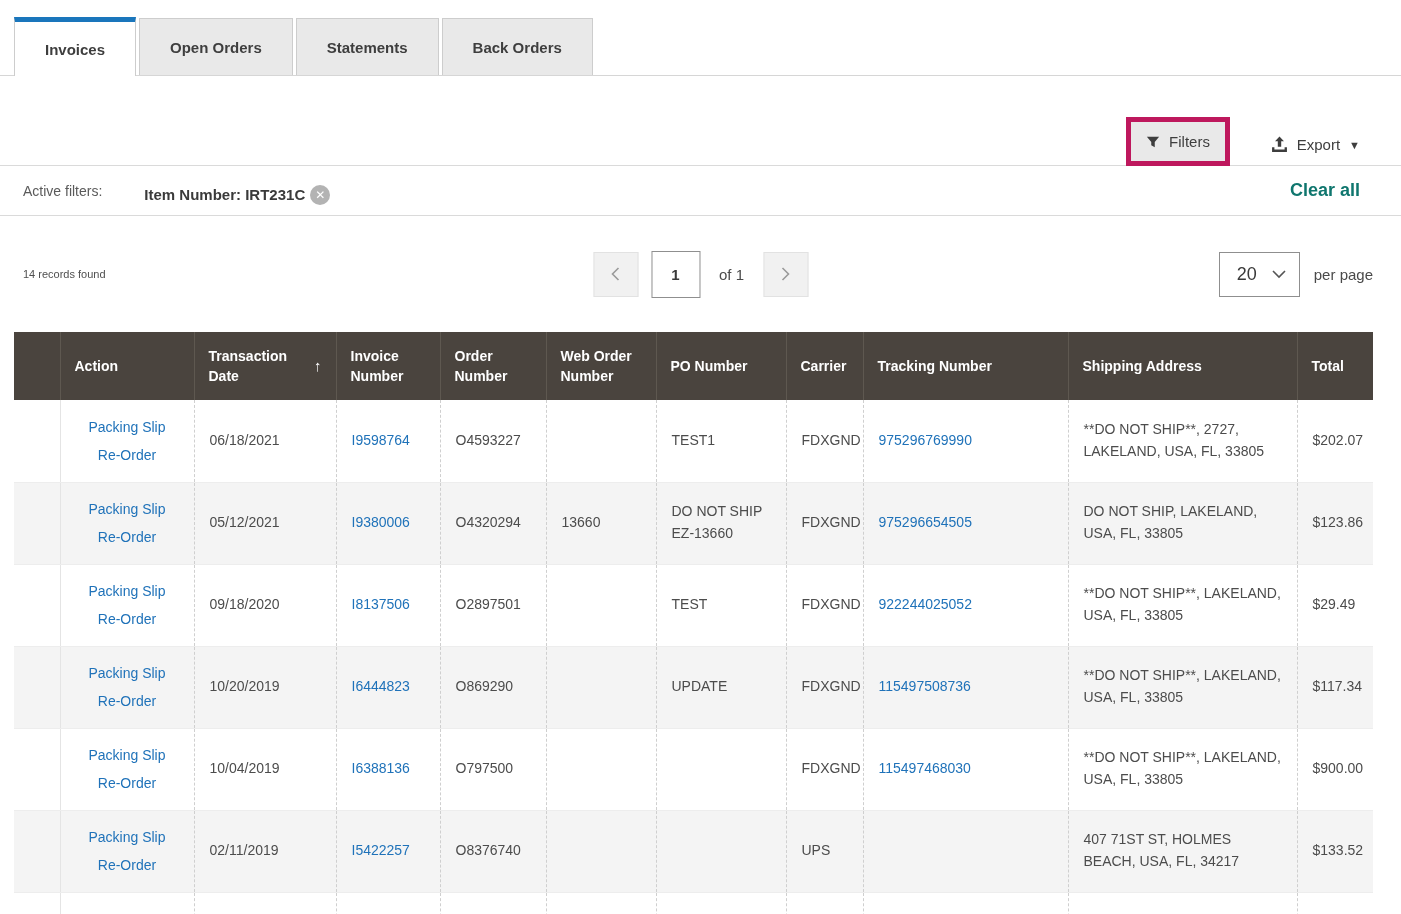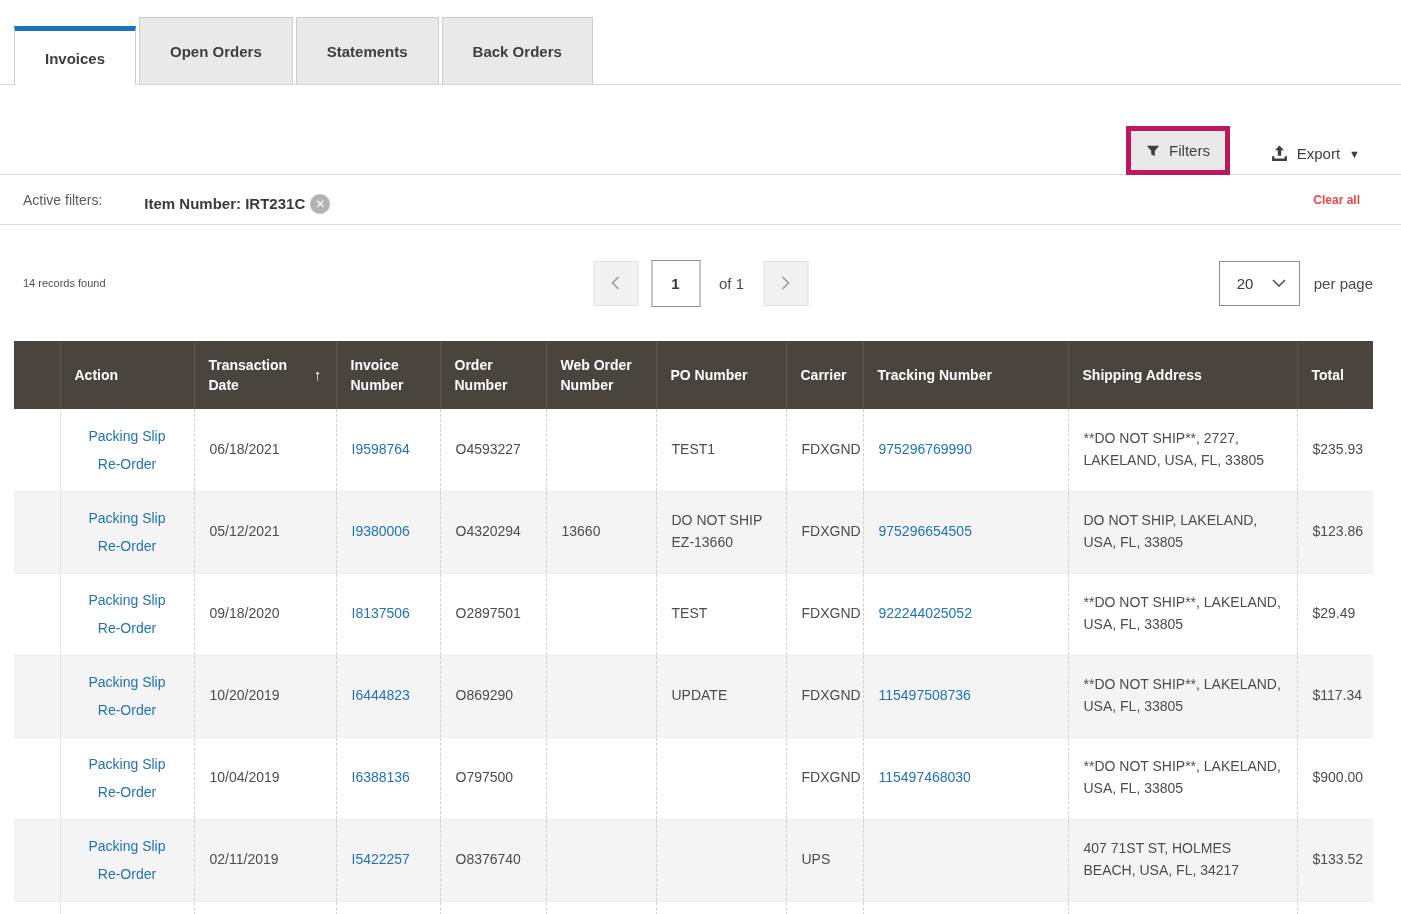--- a/index.html
+++ b/index.html
@@ -2,21 +2,21 @@
 <html><head>
 <meta charset="utf-8">
 <style>
   * { margin:0; padding:0; box-sizing:border-box; }
   html,body { width:1401px; height:914px; overflow:hidden; background:#fff;
     font-family:"Liberation Sans", sans-serif; color:#4a4a4a; }
 
   
   .tabs { display:flex; align-items:flex-end; padding:17px 0 0 14px;
     border-bottom:1px solid #d6d6d6; }
-  .tab { height:67px; background:#e9e9e9; border:1px solid #cdcdcd; border-bottom:none;
+  .tab { height:57px; background:#e9e9e9; border:1px solid #cdcdcd; border-bottom:none;
     display:flex; align-items:center; justify-content:center; padding:0 30px;
     font-size:15px; font-weight:bold; color:#3e3e3e; margin-right:3px; cursor:pointer; }
   .tab.active { background:#fff; border-top:5px solid #1a76bc; height:59px;
     margin-bottom:-1px; z-index:2; position:relative; }
 
   
   .toolbar { position:relative; height:90px; border-bottom:1px solid #dadada; }
   .filters-btn { position:absolute; right:171px; bottom:-1px; width:104px; height:49px;
     background:#e9e9e9; border:5px solid #be185d; display:flex; align-items:center;
     justify-content:center; gap:9px; font-size:15px; color:#3e3e3e; cursor:pointer; }
@@ -27,37 +27,37 @@
 
   
   .active-filters { display:flex; align-items:center; height:50px;
     border-bottom:1px solid #dadada; padding:0 41px 0 23px; }
   .af-label { font-size:14px; color:#5a5a5a; }
   .af-chip { display:flex; align-items:center; gap:5px; margin-left:42px;margin-top:8px; }
   .af-chip-text { font-size:15px; font-weight:bold; color:#3a3a3a; }
   .af-remove { width:20px; height:20px; border-radius:50%; background:#b3b3b3; color:#fff;
     display:flex; align-items:center; justify-content:center; font-size:12px;
     cursor:pointer; border:none; }
-  .clear-all { margin-left:auto; font-size:12px; font-weight:bold; color:#ef4444;
+  .clear-all { margin-left:auto; font-size:18px; font-weight:bold; color:#0f766e;
     cursor:pointer; text-decoration:none; }
 
   
   .records-row { position:relative; height:116px; display:flex; align-items:center; }
   .records-found { position:absolute; left:23px; font-size:11px; color:#4f4f4f; }
   .pager { position:absolute; left:50%; transform:translateX(-50%); display:flex;
     align-items:center; gap:13px; }
   .pager-btn { width:45px; height:45px; background:#f1f1f1; border:1px solid #e2e2e2;
     display:flex; align-items:center; justify-content:center; cursor:pointer; }
   .page-input { width:49px; height:47px; border:1px solid #8f8f8f; text-align:center;
     font-size:15px; font-weight:bold; color:#3a3a3a; font-family:inherit; }
   .of-text { font-size:15px; color:#4a4a4a; margin:0 6px; }
   .per-page { position:absolute; right:28px; display:flex; align-items:center; gap:14px; }
   .per-page-select { width:81px; height:45px; border:1px solid #8f8f8f; background:#fff;
     display:flex; align-items:center; justify-content:space-between;
-    padding:0 13px 0 17px; font-size:15px; color:#3a3a3a; cursor:pointer; }
+    padding:0 13px 0 17px; font-size:18px; color:#3a3a3a; cursor:pointer; }
   .per-page-label { font-size:15px; color:#4a4a4a; }
 
   
   .grid { margin-left:14px; width:1359px; border-collapse:collapse; table-layout:fixed; }
   .grid th { background:#4a443e; color:#fff; font-size:14px; font-weight:bold;
     text-align:left; vertical-align:middle; height:68px; padding:8px 10px 8px 14px;
     border-right:1px solid #5e5850; line-height:1.45; }
   .grid th:last-child { border-right:none; }
   .grid td { font-size:14px; color:#4c4c4c; vertical-align:middle; height:82px;
     padding:10px 12px 10px 15px; border-right:1px dashed #cfcfcf;
@@ -197,21 +197,21 @@
         <a class="lnk">Re-Order</a>
       </td>
       <td>06/18/2021</td>
       <td><a class="lnk">I9598764</a></td>
       <td>O4593227</td>
       <td></td>
       <td>TEST1</td>
       <td>FDXGND</td>
       <td><a class="lnk">975296769990</a></td>
       <td>**DO NOT SHIP**, 2727, LAKELAND, USA, FL, 33805</td>
-      <td>$235.93</td>
+      <td>$202.07</td>
     </tr>
     <tr class="alt">
       <td></td>
       <td class="action-cell">
         <a class="lnk">Packing Slip</a>
         <a class="lnk">Re-Order</a>
       </td>
       <td>05/12/2021</td>
       <td><a class="lnk">I9380006</a></td>
       <td>O4320294</td>

